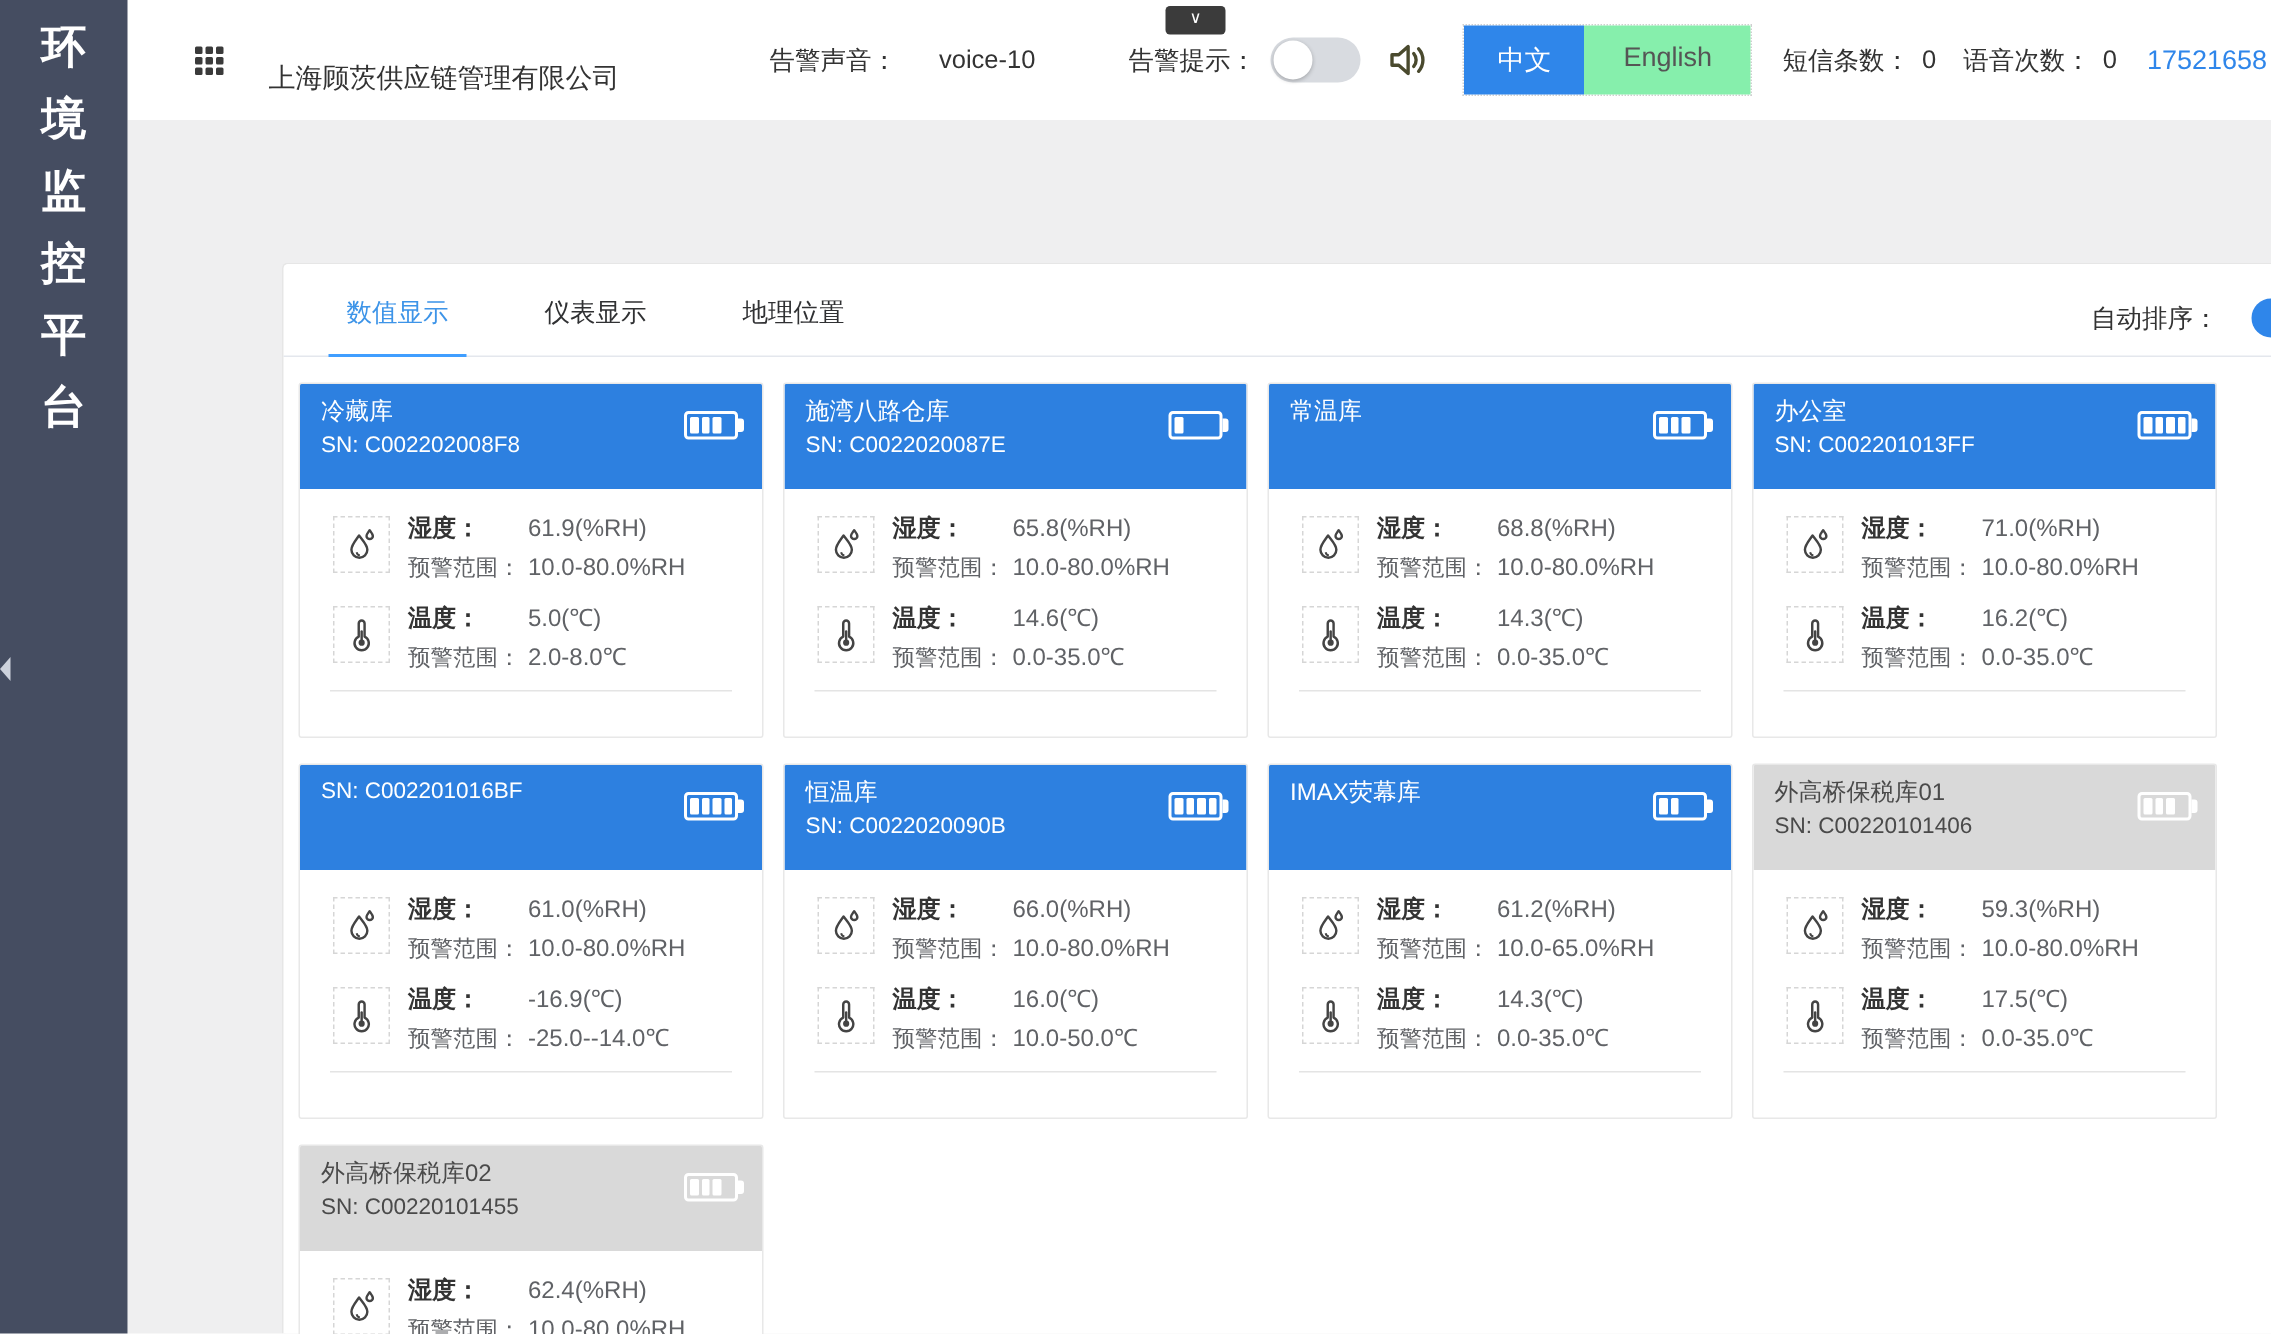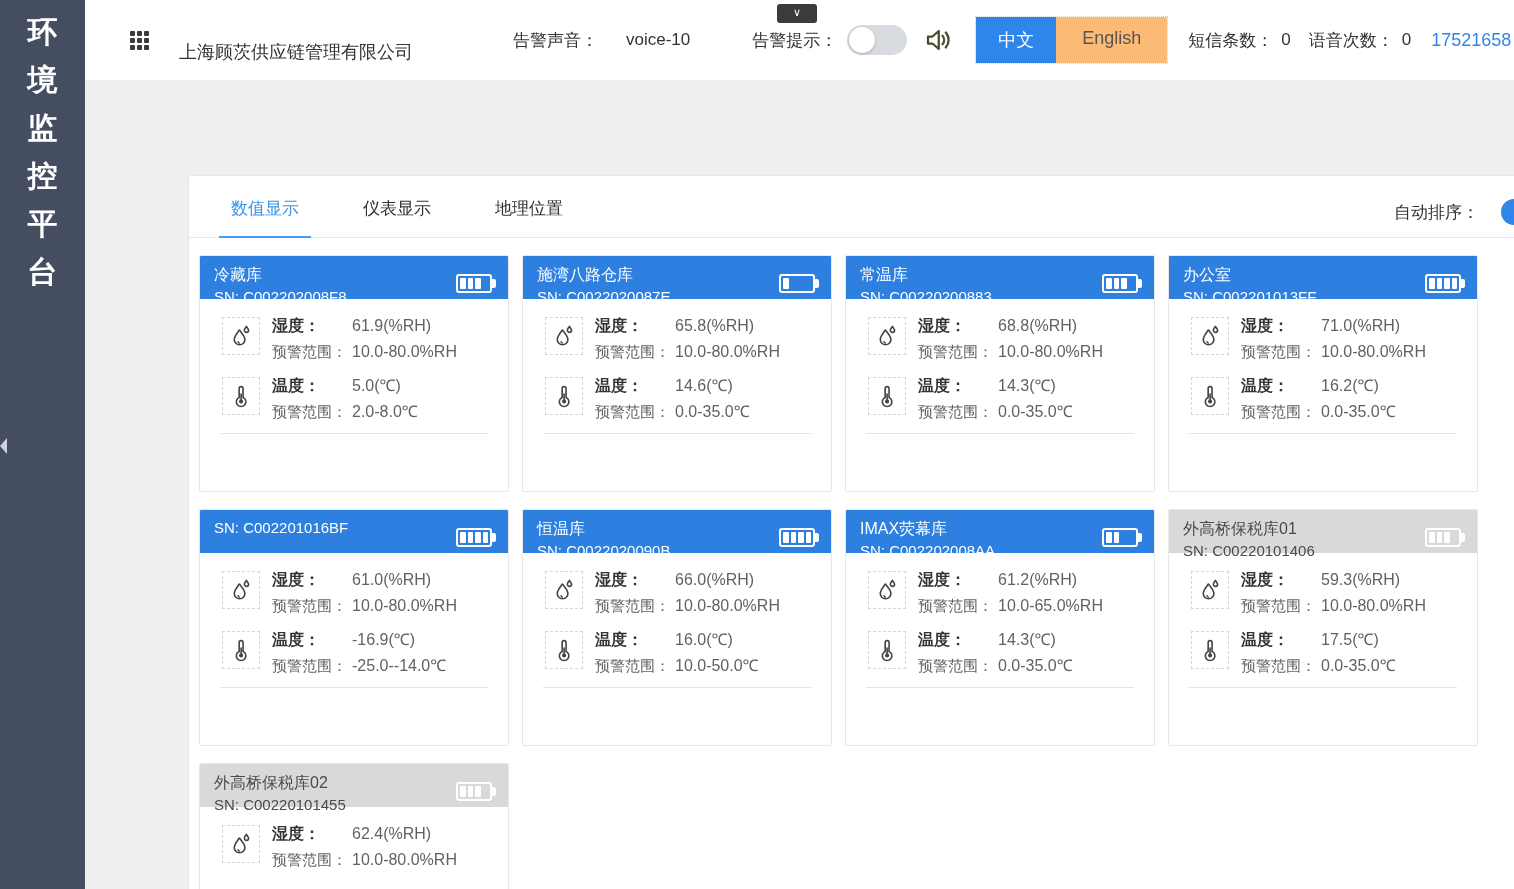--- a/index.html
+++ b/index.html
@@ -29,21 +29,21 @@
     background:#3b3b3b; border-radius:3px; color:#fff; font-size:11px;
     text-align:center; line-height:17px; cursor:pointer; }
   .alarm-tip-label { margin-left:62px; }
   .switch { position:relative; width:60px; height:30px; border-radius:15px;
     background:#d8dbe0; margin-left:10px; cursor:pointer; flex:none; }
   .switch .knob { position:absolute; top:2px; left:2px; width:26px; height:26px;
     border-radius:50%; background:#fff; box-shadow:0 1px 3px rgba(0,0,0,.25); }
   .speaker { margin-left:16px; cursor:pointer; display:flex; align-items:center; }
   .lang-switch { margin-left:22px; display:flex; border:1px dotted #cfcfcf; cursor:pointer; }
   .lang-zh { background:#2f86ea; color:#fff; font-size:18px; padding:11px 22px; }
-  .lang-en { background:#fdba74; color:#555; font-size:18px; padding:11px 26px; }
+  .lang-en { background:#86efac; color:#555; font-size:18px; padding:11px 26px; }
   .sms { margin-left:20px; }
   .cnt { margin-left:8px; font-size:17px; color:#333; }
   .voice { margin-left:18px; }
   .phone { margin-left:20px; font-size:18px; color:#2f86ea; cursor:pointer; }
 
   
   .main-bg { position:absolute; left:85px; top:80px; right:0; bottom:0; background:#efeff0; }
   .panel { position:absolute; left:103px; top:95px; width:1396px; bottom:0;
     background:#fff; border:1px solid #e6e6e6; border-bottom:none; border-radius:4px 4px 0 0; }
 
@@ -57,21 +57,21 @@
     height:2px; background:#409eff; }
   .auto-sort { margin-left:auto; display:flex; align-items:center; padding-bottom:12px; }
   .switch.on { background:#2f86ea; width:52px; height:26px; }
   .auto-sort .lbl-17 { margin-right:12px; }
 
   
   .cards { padding:17px 10px; display:grid; grid-template-columns:repeat(4,310px);
     gap:17px 13px; }
   .card { width:310px; height:237px; background:#fff; border:1px solid #e8e8e8;
     border-radius:2px; overflow:hidden; cursor:pointer; }
-  .card-header { position:relative; height:43px; background:#2d80e0; color:#fff;
+  .card-header { position:relative; height:70px; background:#2d80e0; color:#fff;
     padding:7px 2px 0 14px; }
   .card-header.offline { background:#d9d9d9; color:#4a4a4a; }
   .card-title { font-size:16px; line-height:23px; }
   .card-sn { font-size:15px; line-height:22px; }
   .battery { position:absolute; right:16px; top:18px; width:36px; height:19px;
     border:2px solid #fff; border-radius:3px; display:flex; gap:2px; padding:2px; }
   .battery::after { content:''; position:absolute; right:-6px; top:3px; width:4px;
     height:9px; background:#fff; border-radius:0 2px 2px 0; }
   .battery .bar { flex:1; border-radius:1px; }
   .battery .bar.filled { background:#fff; }
@@ -259,21 +259,20 @@
           </div>
         </div>
       </div>
       <div class="card-divider"></div>
     </div>
   </div>
 
   <div class="card">
     <div class="card-header">
       <div class="card-title">常温库</div>
-      <div class="card-sn"><span>SN: </span><span>C00220200883</span></div>
       <div class="battery">
               <div class="bar filled"></div>
               <div class="bar filled"></div>
               <div class="bar filled"></div>
               <div class="bar"></div>
             </div>
     </div>
     <div class="card-body">
       <div class="sensor-row">
         <div class="sensor-icon">
@@ -474,21 +473,20 @@
           </div>
         </div>
       </div>
       <div class="card-divider"></div>
     </div>
   </div>
 
   <div class="card">
     <div class="card-header">
       <div class="card-title">IMAX荧幕库</div>
-      <div class="card-sn"><span>SN: </span><span>C002202008AA</span></div>
       <div class="battery">
               <div class="bar filled"></div>
               <div class="bar filled"></div>
               <div class="bar"></div>
               <div class="bar"></div>
             </div>
     </div>
     <div class="card-body">
       <div class="sensor-row">
         <div class="sensor-icon">

